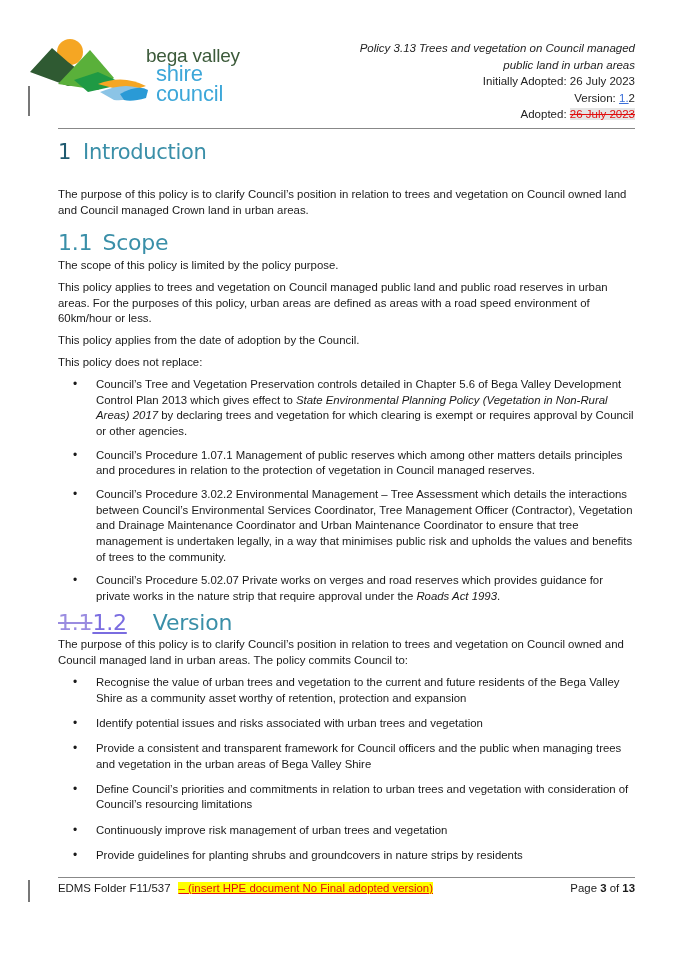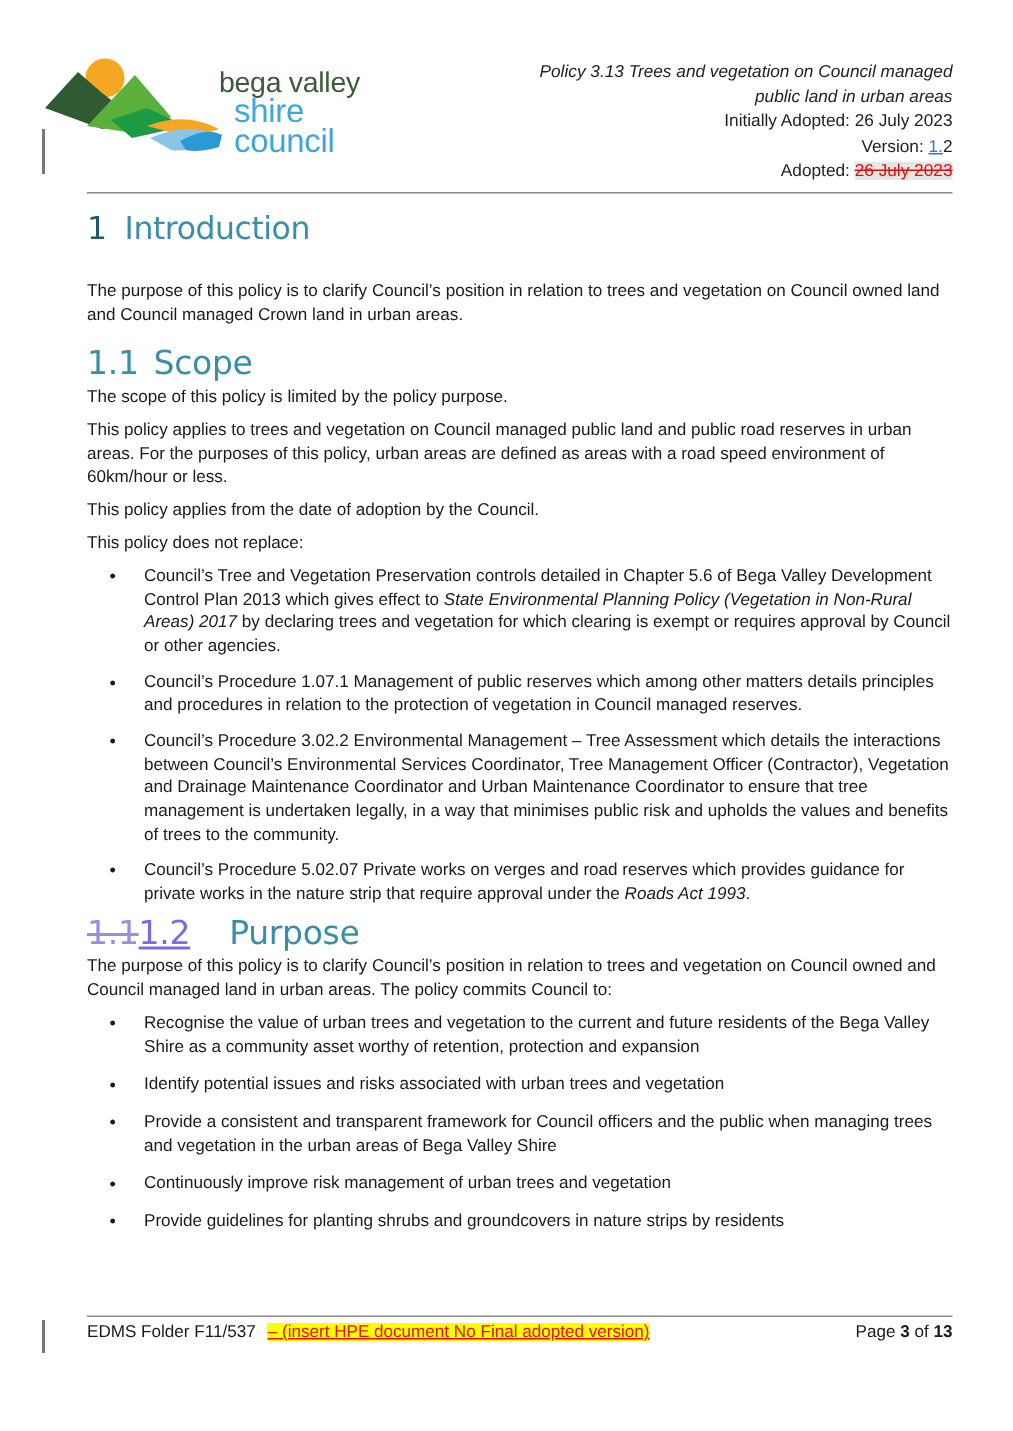--- a/index.html
+++ b/index.html
@@ -75,27 +75,28 @@
   <p class="para" style="top:333px;">This policy applies from the date of adoption by the Council.</p>
   <p class="para" style="top:355px;">This policy does not replace:</p>
 
   <ul class="bul" style="top:377px;">
     <li><span>Council’s Tree and Vegetation Preservation controls detailed in Chapter 5.6 of Bega Valley Development Control Plan 2013 which gives effect to </span><em>State Environmental Planning Policy (Vegetation in Non-Rural Areas) 2017</em><span> by declaring trees and vegetation for which clearing is exempt or requires approval by Council or other agencies.</span></li>
     <li><span>Council’s Procedure 1.07.1 Management of public reserves which among other matters details principles and procedures in relation to the protection of vegetation in Council managed reserves.</span></li>
     <li><span>Council’s Procedure 3.02.2 Environmental Management – Tree Assessment which details the interactions between Council’s Environmental Services Coordinator, Tree Management Officer (Contractor), Vegetation and Drainage Maintenance Coordinator and Urban Maintenance Coordinator to ensure that tree management is undertaken legally, in a way that minimises public risk and upholds the values and benefits of trees to the community.</span></li>
     <li><span>Council’s Procedure 5.02.07 Private works on verges and road reserves which provides guidance for private works in the nature strip that require approval under the </span><em>Roads Act 1993</em><span>.</span></li>
   </ul>
 
-  <h2 class="sub" style="top:610px;"><span class="num-del">1.1</span><span class="num-ins">1.2</span><span>Purpose</span></h2>
+  <h2 class="sub" style="top:610px;"><span class="num-del">1.1</span><span class="num-ins">1.2</span><span>Version</span></h2>
   <p class="para" style="top:637px;">The purpose of this policy is to clarify Council’s position in relation to trees and vegetation on Council owned and Council managed land in urban areas.  The policy commits Council to:</p>
 
   <ul class="bul bul2" style="top:675px;">
     <li>Recognise the value of urban trees and vegetation to the current and future residents of the Bega Valley Shire as a community asset worthy of retention, protection and expansion</li>
     <li>Identify potential issues and risks associated with urban trees and vegetation</li>
     <li>Provide a consistent and transparent framework for Council officers and the public when managing trees and vegetation in the urban areas of Bega Valley Shire</li>
+    <li>Define Council’s priorities and commitments in relation to urban trees and vegetation with consideration of Council’s resourcing limitations</li>
     <li>Continuously improve risk management of urban trees and vegetation</li>
     <li>Provide guidelines for planting shrubs and groundcovers in nature strips by residents</li>
   </ul>
 
   <div class="rule" style="top:877px;"></div>
   <div class="changebar" style="top:880px;height:22px;"></div>
   <div class="footer">
     <div class="left"><span>EDMS Folder F11/537</span><span class="hl-ins">– (insert HPE document No Final adopted version)</span></div>
     <div class="right"><span>Page </span><b>3</b><span> of </span><b>13</b></div>
   </div>

